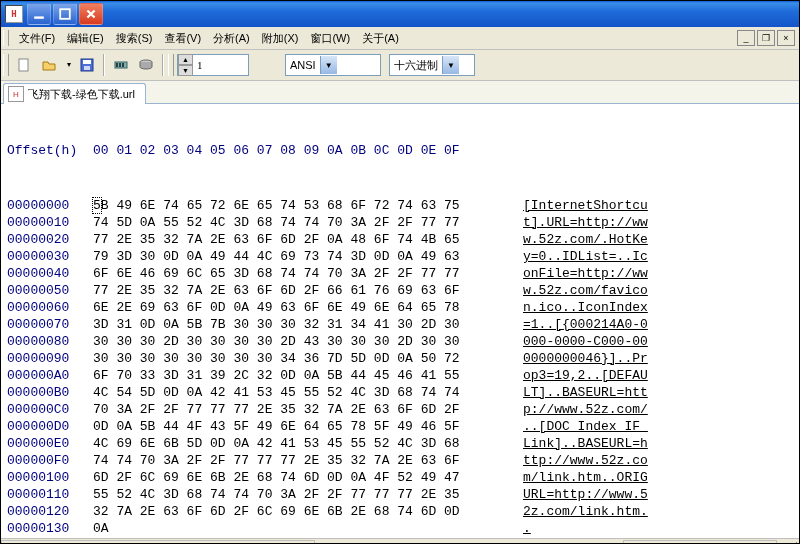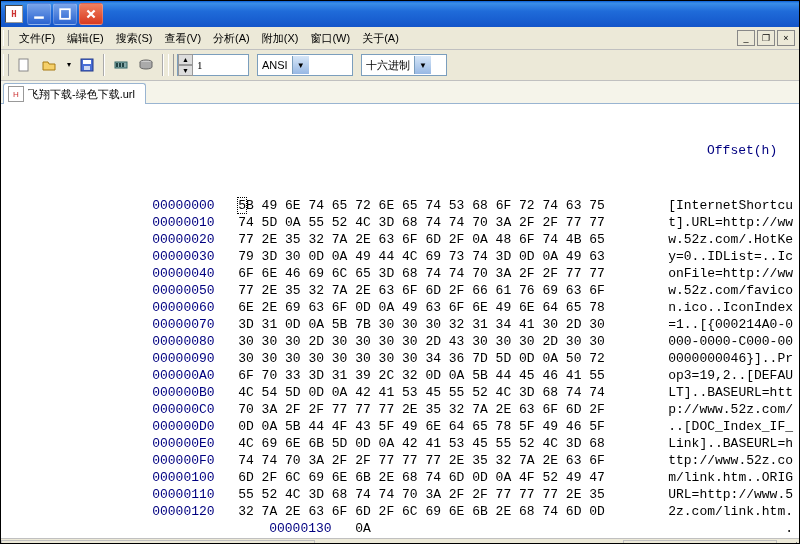--- a/index.html
+++ b/index.html
@@ -37,45 +37,45 @@
   .tbtn { width:22px; height:22px; display:flex; align-items:center; justify-content:center; border:1px solid transparent;}
   .tbtn.split { width:32px; justify-content:flex-start; padding-left:3px; position:relative;}
   .tbtn.split::after { content:"▾"; font-size:8px; position:absolute; right:2px; top:6px; color:#000;}
   .sep { width:1px; height:22px; background:#aaa; margin:0 3px; border-right:1px solid #fff;}
   .numbox { width:70px; height:20px; border:1px solid #7b9ebd; background:#fff; display:flex; align-items:center;}
   .numbox .spin { width:15px; display:flex; flex-direction:column;}
   .numbox .spin span{ height:9px; font-size:7px; text-align:center; line-height:9px; background:#ddd; border:1px solid #999;}
   .numbox .val { flex:1; padding-left:4px; font-family:Tahoma; font-size:11px;}
   .combo { height:20px; border:1px solid #7b9ebd; background:#fff; display:flex; align-items:center; padding-left:4px; font-size:11px;}
   .combo .arrow { width:16px; height:18px; margin-left:4px; background:linear-gradient(to bottom,#d6e6f7,#97b8e4); display:flex; align-items:center; justify-content:center; font-size:8px; border-left:1px solid #7b9ebd;}
-  .combo.ansi { width:90px; }
+  .combo.ansi { width:90px;margin-left:28px; }
   .combo.base { width:80px; }
 
   .tabbar {
     height:22px; background:#f5f4ea; border-bottom:1px solid #99b4d1;
     display:flex; align-items:flex-end; padding-left:2px;
   }
   .tab {
     height:20px; display:flex; align-items:center; gap:4px;
     background:#fff; border:1px solid #99b4d1; border-bottom:none;
     padding:0 10px 0 4px; border-radius:3px 3px 0 0;
     font-size:11px; position:relative; top:1px;
   }
   .tab .ficon { width:14px; height:14px; background:#fff; border:1px solid #999; font-size:8px; color:#c33; display:flex; align-items:center; justify-content:center;}
 
   .hexarea {
     height:434px; background:#fff; overflow:hidden;
     font-family: "Courier New", monospace; font-size:13px; line-height:17px;
     padding:4px 6px; white-space:pre; color:#000080;
     box-sizing:border-box;
   }
-  .hexrow { display:flex;justify-content:flex-end; }
+  .hexrow { display:flex; }
   .offset { color:#000080; width:72px; }
   .hex { color:#000; width:416px; }
-  .ascii { color:#000; }
+  .ascii { color:#000;text-decoration:underline; }
   .header .hex, .header .ascii { color:#000080; }
   .header { margin-bottom:4px; }
   .cursor { outline:1px dotted #000; }
 
   .statusbar {
     height:22px; background:#ece9d8; border-top:1px solid #c0c0c0;
     display:flex; align-items:center; font-size:11px;
   }
   .statusbar .cell { border:1px solid #c0c0c0; height:18px; display:flex; align-items:center; padding:0 6px;}
   .statusbar .cell.off { width:300px; }
@@ -188,20 +188,21 @@
   <div class="tab">
     <div class="ficon">H</div>
     <span>飞翔下载-绿色下载.url</span>
   </div>
 </div>
 
 <div class="hexarea">
   <div class="hexrow header">
     <span class="offset">Offset(h)</span>
     <span style="width:14px"></span>
+    <span class="hex">00 01 02 03 04 05 06 07 08 09 0A 0B 0C 0D 0E 0F</span>
   </div>
   <div id="hexrows"><div class="hexrow"><span class="offset">00000000</span><span style="width: 14px; display: inline-block;"></span><span class="hex"><span class="cursor">5</span>B 49 6E 74 65 72 6E 65 74 53 68 6F 72 74 63 75</span><span style="width: 14px; display: inline-block;"></span><span class="ascii">[InternetShortcu</span></div><div class="hexrow"><span class="offset">00000010</span><span style="width: 14px; display: inline-block;"></span><span class="hex">74 5D 0A 55 52 4C 3D 68 74 74 70 3A 2F 2F 77 77</span><span style="width: 14px; display: inline-block;"></span><span class="ascii">t].URL=http://ww</span></div><div class="hexrow"><span class="offset">00000020</span><span style="width: 14px; display: inline-block;"></span><span class="hex">77 2E 35 32 7A 2E 63 6F 6D 2F 0A 48 6F 74 4B 65</span><span style="width: 14px; display: inline-block;"></span><span class="ascii">w.52z.com/.HotKe</span></div><div class="hexrow"><span class="offset">00000030</span><span style="width: 14px; display: inline-block;"></span><span class="hex">79 3D 30 0D 0A 49 44 4C 69 73 74 3D 0D 0A 49 63</span><span style="width: 14px; display: inline-block;"></span><span class="ascii">y=0..IDList=..Ic</span></div><div class="hexrow"><span class="offset">00000040</span><span style="width: 14px; display: inline-block;"></span><span class="hex">6F 6E 46 69 6C 65 3D 68 74 74 70 3A 2F 2F 77 77</span><span style="width: 14px; display: inline-block;"></span><span class="ascii">onFile=http://ww</span></div><div class="hexrow"><span class="offset">00000050</span><span style="width: 14px; display: inline-block;"></span><span class="hex">77 2E 35 32 7A 2E 63 6F 6D 2F 66 61 76 69 63 6F</span><span style="width: 14px; display: inline-block;"></span><span class="ascii">w.52z.com/favico</span></div><div class="hexrow"><span class="offset">00000060</span><span style="width: 14px; display: inline-block;"></span><span class="hex">6E 2E 69 63 6F 0D 0A 49 63 6F 6E 49 6E 64 65 78</span><span style="width: 14px; display: inline-block;"></span><span class="ascii">n.ico..IconIndex</span></div><div class="hexrow"><span class="offset">00000070</span><span style="width: 14px; display: inline-block;"></span><span class="hex">3D 31 0D 0A 5B 7B 30 30 30 32 31 34 41 30 2D 30</span><span style="width: 14px; display: inline-block;"></span><span class="ascii">=1..[{000214A0-0</span></div><div class="hexrow"><span class="offset">00000080</span><span style="width: 14px; display: inline-block;"></span><span class="hex">30 30 30 2D 30 30 30 30 2D 43 30 30 30 2D 30 30</span><span style="width: 14px; display: inline-block;"></span><span class="ascii">000-0000-C000-00</span></div><div class="hexrow"><span class="offset">00000090</span><span style="width: 14px; display: inline-block;"></span><span class="hex">30 30 30 30 30 30 30 30 34 36 7D 5D 0D 0A 50 72</span><span style="width: 14px; display: inline-block;"></span><span class="ascii">0000000046}]..Pr</span></div><div class="hexrow"><span class="offset">000000A0</span><span style="width: 14px; display: inline-block;"></span><span class="hex">6F 70 33 3D 31 39 2C 32 0D 0A 5B 44 45 46 41 55</span><span style="width: 14px; display: inline-block;"></span><span class="ascii">op3=19,2..[DEFAU</span></div><div class="hexrow"><span class="offset">000000B0</span><span style="width: 14px; display: inline-block;"></span><span class="hex">4C 54 5D 0D 0A 42 41 53 45 55 52 4C 3D 68 74 74</span><span style="width: 14px; display: inline-block;"></span><span class="ascii">LT]..BASEURL=htt</span></div><div class="hexrow"><span class="offset">000000C0</span><span style="width: 14px; display: inline-block;"></span><span class="hex">70 3A 2F 2F 77 77 77 2E 35 32 7A 2E 63 6F 6D 2F</span><span style="width: 14px; display: inline-block;"></span><span class="ascii">p://www.52z.com/</span></div><div class="hexrow"><span class="offset">000000D0</span><span style="width: 14px; display: inline-block;"></span><span class="hex">0D 0A 5B 44 4F 43 5F 49 6E 64 65 78 5F 49 46 5F</span><span style="width: 14px; display: inline-block;"></span><span class="ascii">..[DOC_Index_IF_</span></div><div class="hexrow"><span class="offset">000000E0</span><span style="width: 14px; display: inline-block;"></span><span class="hex">4C 69 6E 6B 5D 0D 0A 42 41 53 45 55 52 4C 3D 68</span><span style="width: 14px; display: inline-block;"></span><span class="ascii">Link]..BASEURL=h</span></div><div class="hexrow"><span class="offset">000000F0</span><span style="width: 14px; display: inline-block;"></span><span class="hex">74 74 70 3A 2F 2F 77 77 77 2E 35 32 7A 2E 63 6F</span><span style="width: 14px; display: inline-block;"></span><span class="ascii">ttp://www.52z.co</span></div><div class="hexrow"><span class="offset">00000100</span><span style="width: 14px; display: inline-block;"></span><span class="hex">6D 2F 6C 69 6E 6B 2E 68 74 6D 0D 0A 4F 52 49 47</span><span style="width: 14px; display: inline-block;"></span><span class="ascii">m/link.htm..ORIG</span></div><div class="hexrow"><span class="offset">00000110</span><span style="width: 14px; display: inline-block;"></span><span class="hex">55 52 4C 3D 68 74 74 70 3A 2F 2F 77 77 77 2E 35</span><span style="width: 14px; display: inline-block;"></span><span class="ascii">URL=http://www.5</span></div><div class="hexrow"><span class="offset">00000120</span><span style="width: 14px; display: inline-block;"></span><span class="hex">32 7A 2E 63 6F 6D 2F 6C 69 6E 6B 2E 68 74 6D 0D</span><span style="width: 14px; display: inline-block;"></span><span class="ascii">2z.com/link.htm.</span></div><div class="hexrow"><span class="offset">00000130</span><span style="width: 14px; display: inline-block;"></span><span class="hex">0A                                             </span><span style="width: 14px; display: inline-block;"></span><span class="ascii">.</span></div></div>
 </div>
 
 <div class="statusbar">
   <div class="cell off">
     <span>偏移：</span>
   </div>
   <div class="spacer"></div>
   <div class="cell ovr">覆盖</div>

